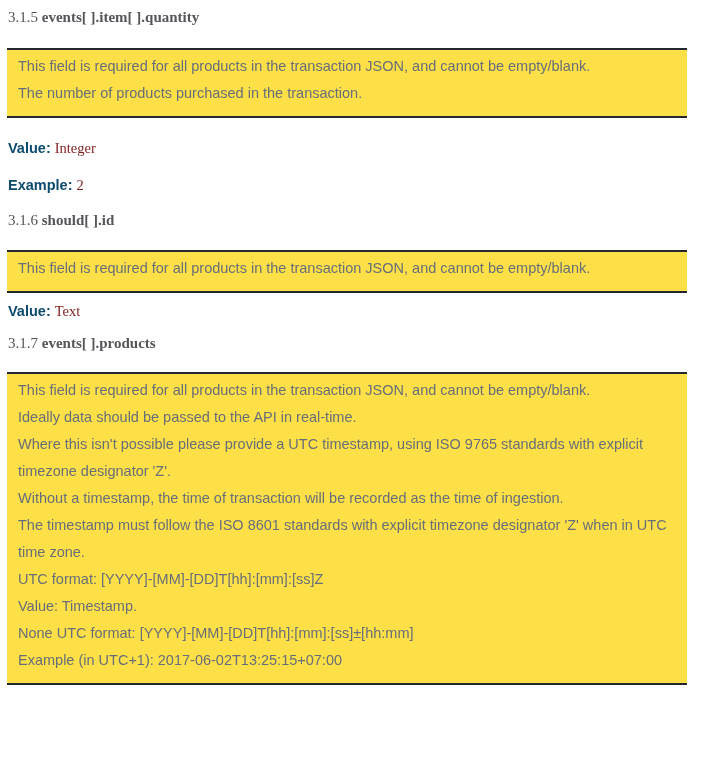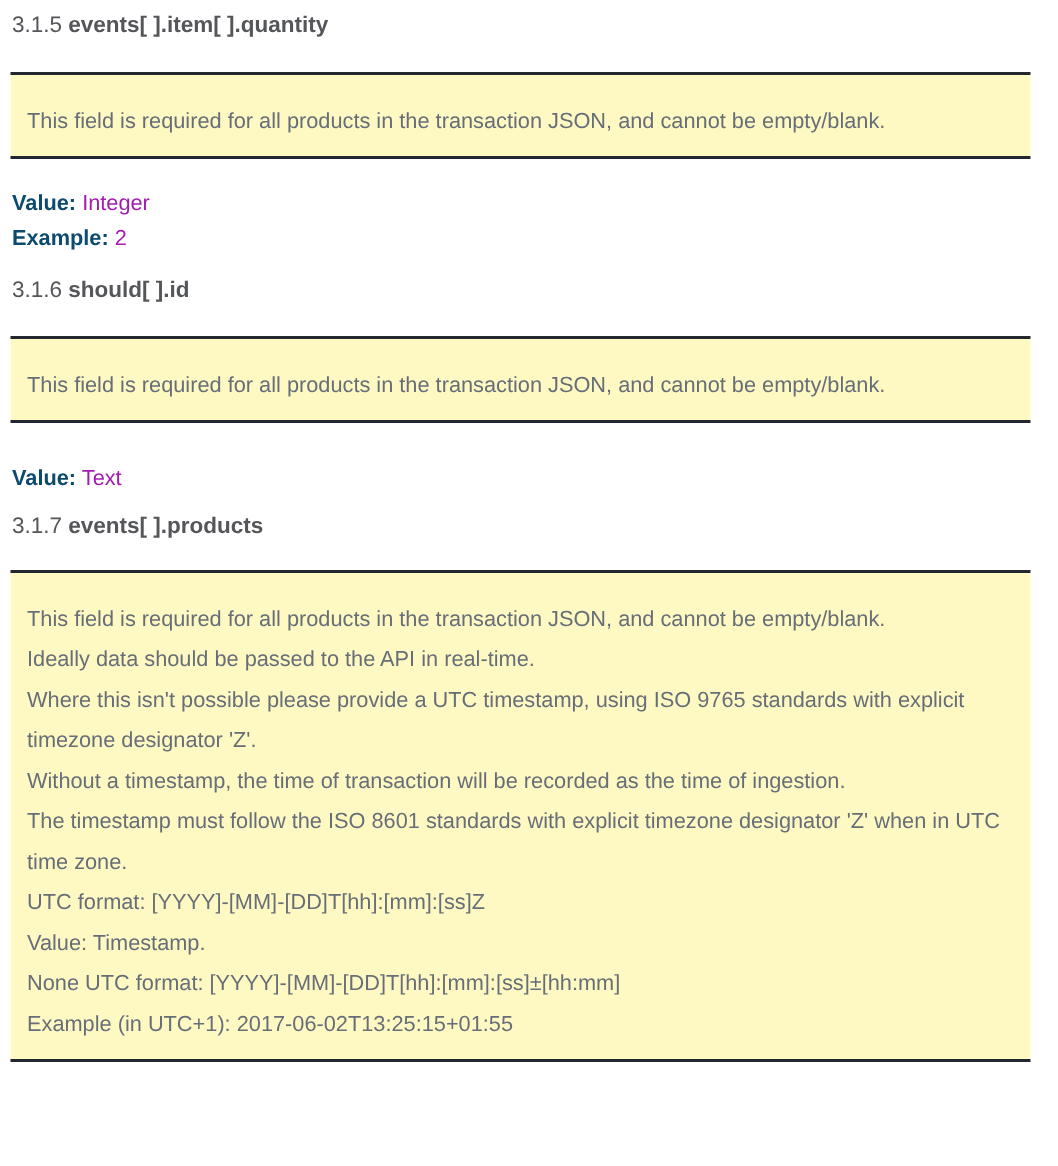--- a/index.html
+++ b/index.html
@@ -18,74 +18,77 @@
     position: relative;
     width: 705px;
     height: 777px;
   }
   .section-heading {
     margin: 0 18px 0 8px;
     font-size: 15px;
     line-height: 18px;
     font-weight: 400;
     color: #54565a;
+    font-family: Liberation Serif, serif;
   }
   .section-heading .field-name {
     font-weight: 700;
   }
   .infobox {
     margin: 0 18px 0 7px;
-    background: #fef9c3;
+    background: #fde047;
     border-top: 2px solid #23272f;
     border-bottom: 2px solid #23272f;
-    padding: 18px 16px 9px 11px;
+    padding: 3px 16px 9px 11px;
   }
   .infobox p {
     margin: 0;
     font-size: 14.5px;
     line-height: 27px;
     color: #686e78;
   }
   .meta-row {
     margin: 0 18px 0 8px;
     font-size: 14.5px;
     line-height: 18px;
   }
   .meta-row .label {
     font-weight: 700;
     color: #0c4a6e;
   }
   .meta-row .value {
     font-weight: 400;
-    color: #a21caf;
+    color: #7f1d1d;
+    font-family: Liberation Serif, serif;
   }
   
   .h-1      { margin-top: 8px;  }
   .box-1    { margin-top: 22px; }
   .value-1  { margin-top: 21px; }
-  .example-1{ margin-top: 5px; }
+  .example-1{ margin-top: 19px; }
   .h-2      { margin-top: 17px; }
   .box-2    { margin-top: 21px; }
-  .value-2  { margin-top: 28px; }
+  .value-2  { margin-top: 9px; }
   .example-2{ margin-top: 15px; }
   .h-3      { margin-top: 14px; }
   .box-3    { margin-top: 20px; }
 </style>
 </head>
 <body>
 
 <div class="page">
 
   <h3 class="section-heading h-1">
     <span class="section-number">3.1.5</span>
     <span class="field-name">events[ ].item[ ].quantity</span>
   </h3>
 
   <div class="infobox box-1">
     <p>This field is required for all products in the transaction JSON, and cannot be empty/blank.</p>
+    <p>The number of products purchased in the transaction.</p>
   </div>
 
   <div class="meta-row value-1">
     <span class="label">Value:</span>
     <span class="value">Integer</span>
   </div>
 
   <div class="meta-row example-1">
     <span class="label">Example:</span>
     <span class="value">2</span>
@@ -113,16 +116,16 @@
 
   <div class="infobox box-3">
     <p>This field is required for all products in the transaction JSON, and cannot be empty/blank.</p>
     <p>Ideally data should be passed to the API in real-time.</p>
     <p>Where this isn't possible please provide a UTC timestamp, using ISO 9765 standards with explicit timezone designator 'Z'.</p>
     <p>Without a timestamp, the time of transaction will be recorded as the time of ingestion.</p>
     <p>The timestamp must follow the ISO 8601 standards with explicit timezone designator 'Z' when in UTC time zone.</p>
     <p>UTC format: [YYYY]-[MM]-[DD]T[hh]:[mm]:[ss]Z</p>
     <p>Value: Timestamp.</p>
     <p>None UTC format: [YYYY]-[MM]-[DD]T[hh]:[mm]:[ss]±[hh:mm]</p>
-    <p>Example (in UTC+1): 2017-06-02T13:25:15+01:55</p>
+    <p>Example (in UTC+1): 2017-06-02T13:25:15+07:00</p>
   </div>
 
 </div>
 
 </body></html>

